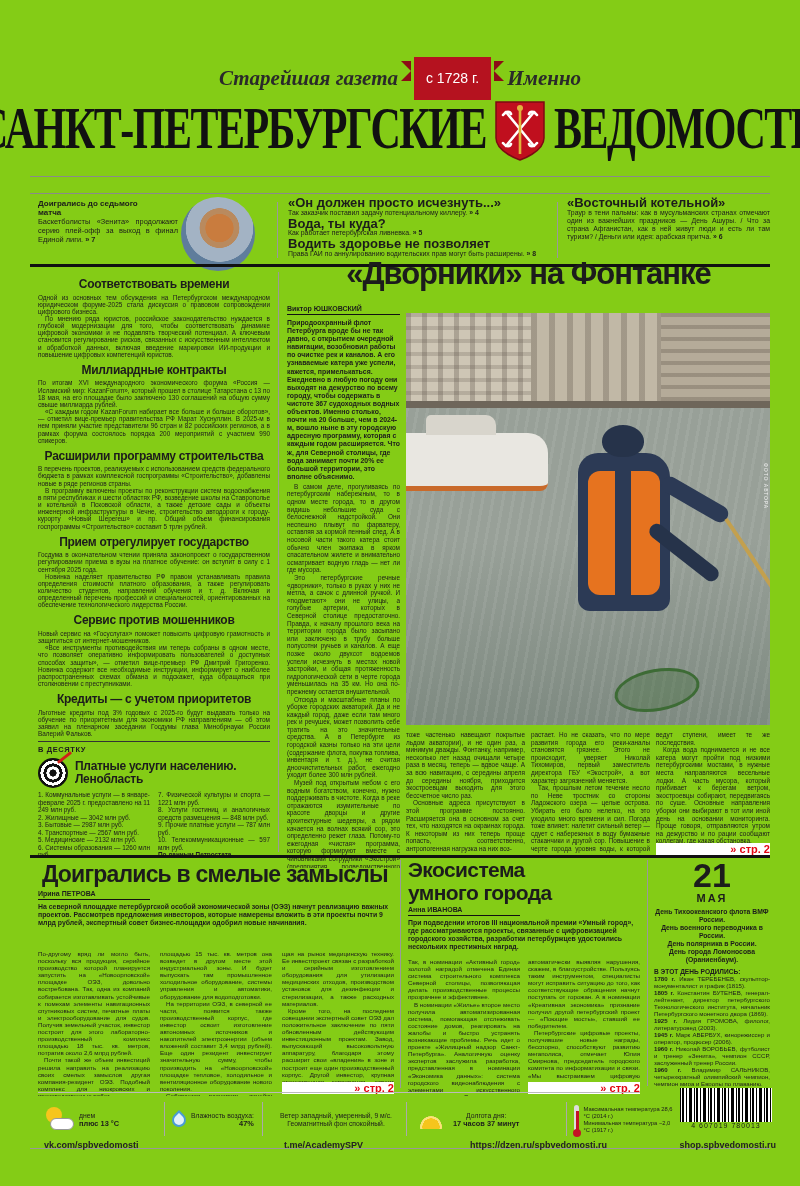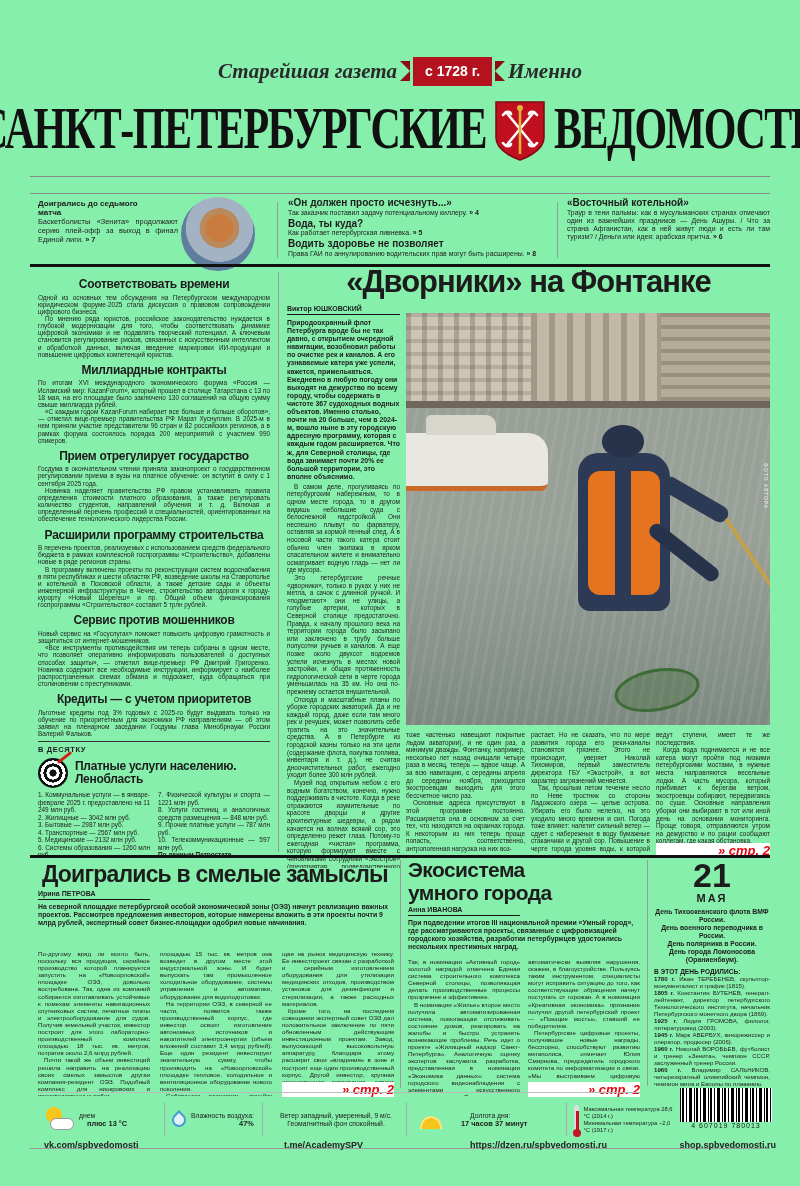--- a/index.html
+++ b/index.html
@@ -1,42 +1,42 @@
 <!DOCTYPE html>
 <html><head>
 <meta charset="utf-8">
 <style>
   * { margin:0; padding:0; box-sizing:border-box; }
   html,body { width:800px; height:1186px; background:#f4f4f2; }
   body { font-family:"Liberation Sans", sans-serif; color:#1c1c1c; position:relative; }
-  .page { position:absolute; left:0; top:0; width:800px; height:1186px; background:#86efac; overflow:hidden; }
+  .page { position:absolute; left:0; top:0; width:800px; height:1186px; background:#84cc16; overflow:hidden; }
   .abs { position:absolute; }
   .hr1 { height:1px; background:#8a8a8a; }
   .hr2 { height:3px; background:#111; }
   .vline { width:1px; background:#9a9a9a; }
 
   
   .tagline { left:0; top:57px; width:800px; display:flex; justify-content:center; align-items:center; gap:16px;
              font-family:"Liberation Serif", serif; font-style:italic; font-weight:bold; font-size:21px; color:#2a2a2a; }
-  .ribbon { position:relative; font-style:normal; font-family:"Liberation Sans",sans-serif; font-weight:bold;
-            font-size:14px; line-height:21px; color:#fff; background:#b5121f; padding:4px 12px; }
+  .ribbon { position:relative; font-style:normal; font-family:"Liberation Sans",sans-serif; font-weight:normal;
+            font-size:14px; line-height:21px; color:#fff; background:#b5121f; padding:11px 12px; }
   .ribbon:before, .ribbon:after { content:""; position:absolute; top:4px; width:0; height:0;
             border-top:10px solid #8c0d16; border-bottom:10px solid #8c0d16; }
   .ribbon:before { left:-13px; border-left:10px solid transparent; }
   .ribbon:after  { right:-13px; border-right:10px solid transparent; }
   .mast-title { left:0; top:98px; width:800px; height:64px; display:flex; justify-content:center; align-items:flex-end; gap:8px; }
   .mt { display:inline-block; font-family:"Liberation Serif", serif; font-weight:bold; font-size:42px;
         letter-spacing:-1.5px; white-space:nowrap; transform:scaleY(1.42); transform-origin:bottom; color:#111; }
   .shield { width:52px; height:62px; flex:0 0 52px; }
 
   .info-row { left:30px; top:179px; width:740px; display:flex; justify-content:space-between;
               font-size:9px; font-weight:bold; }
 
   
-  .tz-title { font-size:10px; font-weight:bold; line-height:8.6px; margin-bottom:1px; }
+  .tz-title { font-size:13px; font-weight:bold; line-height:8.6px; margin-bottom:1px; }
   .tz-text  { font-size:6.9px; line-height:8.1px; text-align:justify; }
   .pg { font-weight:bold; }
   .ball { left:181px; top:197px; width:74px; height:74px; border-radius:50%;
           background:radial-gradient(circle at 52% 42%, #c97c3e 0 24%, #b98a5e 25% 34%, #a3b3c4 35% 58%, #5f7d9c 59% 100%); }
 
   
   .briefs { left:38px; top:272px; width:232px; height:466px; overflow:hidden; }
   .brief h3 { font-size:12px; line-height:13px; text-align:center; letter-spacing:-0.3px; margin:6px 4px 2.5px; }
   .brief p  { font-size:6.4px; line-height:7.15px; text-align:justify; }
   .brief p + p { text-indent:7px; }
@@ -45,27 +45,27 @@
   .rubric { font-size:7.5px; font-weight:bold; letter-spacing:0.6px; }
   .t10-title { font-size:12px; line-height:13px; font-weight:bold; letter-spacing:-0.3px; }
   .t10 p { font-size:6.4px; line-height:7.5px; text-align:justify; }
   .t10-src { font-size:6.8px; font-weight:bold; text-align:right; }
   .target { position:relative; width:30px; height:30px; border-radius:50%;
             background:radial-gradient(circle at 50% 50%, #111 0 3.5px, #fff 3.6px 6.5px, #111 6.6px 9.5px, #fff 9.6px 12.5px, #111 12.6px 15px); }
   .target:after { content:""; position:absolute; right:-5px; top:-2px; width:17px; height:3px;
             background:#d02018; transform:rotate(-38deg); border-radius:1px; }
 
   
-  .mainhead { left:287px; top:264px; width:483px; text-align:center; font-size:31px; font-weight:bold;
+  .mainhead { left:287px; top:256px; width:483px; text-align:center; font-size:31px; font-weight:bold;
               letter-spacing:-1px; white-space:nowrap; }
   .byline { font-size:7px; font-weight:bold; border-bottom:1.5px solid #111; padding-bottom:2px; }
   .lead { font-size:6.9px; line-height:8.1px; font-weight:bold; text-align:left; margin-bottom:2px; }
   .acol p { font-size:6.4px; line-height:7.6px; text-align:justify; text-indent:7px; }
   .acol p.noind { text-indent:0; }
-  .contref { color:#e30613; font-weight:bold; font-size:13px; text-align:right; background:#fff;font-style:italic; }
+  .contref { color:#e30613; font-weight:bold; font-size:11px; text-align:right; background:#fff; }
 
   
   .photo { left:406px; top:313px; width:364px; height:412px; overflow:hidden;
            background:linear-gradient(#c6c0b2 0 94px, #98a098 95px 55%, #7e8a81 100%); }
   .ph-b1 { position:absolute; left:0; top:0; width:125px; height:90px; background:#cec6b5;
            background-image:repeating-linear-gradient(90deg, rgba(90,80,70,.30) 0 5px, transparent 5px 16px),
                             repeating-linear-gradient(rgba(90,80,70,.22) 0 4px, transparent 4px 13px); }
   .ph-b2 { position:absolute; left:125px; top:0; width:130px; height:90px; background:#c1b8a6;
            background-image:repeating-linear-gradient(90deg, rgba(80,70,60,.28) 0 6px, transparent 6px 18px); }
   .ph-b3 { position:absolute; left:255px; top:0; width:109px; height:90px; background:#b5ab99;
@@ -105,21 +105,21 @@
   .cal-day { font-size:34px; line-height:34px; font-weight:bold; }
   .cal-mon { font-size:11px; font-weight:bold; letter-spacing:2px; margin-bottom:4px; }
   .cal-fact { font-size:6.8px; line-height:8px; font-weight:bold; }
   .cal-born-label { font-size:6.6px; font-weight:bold; text-align:left; margin-top:4px; }
   .cal-born { font-size:6.1px; line-height:7px; text-align:justify; }
   .cal-born b { white-space:nowrap; }
 
   
   .wcell { position:absolute; top:1098px; height:44px; display:flex; align-items:center; gap:5px; }
   .wtxt { font-size:6.8px; line-height:8px; }
-  .wtxt b { font-size:7.4px;margin-left:8px; }
+  .wtxt b { font-size:7.4px; }
   .wdiv { position:absolute; top:1102px; height:34px; width:1px; background:#aaa; }
   .sunball { position:relative; width:30px; height:26px; }
   .sunball .s { position:absolute; left:2px; top:0; width:16px; height:16px; border-radius:50%; background:#f6c51c; }
   .sunball .c { position:absolute; left:6px; top:11px; width:24px; height:12px; background:#fff; border:1px solid #999; border-radius:8px; }
   .drop { width:14px; height:14px; border:2px solid #4a9bd4; background:#e2f1fb; border-radius:0 50% 50% 50%; transform:rotate(45deg); }
   .sunrise { position:relative; width:34px; height:18px; overflow:hidden; }
   .sunrise .s { position:absolute; left:6px; top:5px; width:22px; height:22px; border-radius:50%;
                 background:radial-gradient(#f6c51c 0 55%, #fbe27a 56% 70%, transparent 71%); }
   .thermo { position:relative; width:6px; height:30px; background:#ddd; border-radius:3px; }
   .thermo:before { content:""; position:absolute; left:1.5px; bottom:4px; width:3px; height:20px; background:#c41425; }
@@ -196,28 +196,28 @@
       <h3>Соответствовать времени</h3>
       <p>Одной из основных тем обсуждения на Петербургском международном юридическом форуме-2025 стала дискуссия о правовом сопровождении цифрового бизнеса.</p>
       <p>По мнению ряда юристов, российское законодательство нуждается в глубокой модернизации для того, чтобы соответствовать динамике цифровой экономики и не подавлять творческий потенциал. А ключевым становится регулирование рисков, связанных с искусственным интеллектом и обработкой данных, включая введение маркировки ИИ-продукции и повышение цифровых компетенций юристов.</p>
     </div>
     <div class="brief">
       <h3>Миллиардные контракты</h3>
       <p>По итогам XVI международного экономического форума «Россия — Исламский мир: KazanForum», который прошел в столице Татарстана с 13 по 18 мая, на его площадке было заключено 130 соглашений на общую сумму свыше миллиарда рублей.</p>
       <p>«С каждым годом KazanForum набирает все больше и больше оборотов», — отметил вице-премьер правительства РФ Марат Хуснуллин. В 2025-м в нем приняли участие представители 96 стран и 82 российских регионов, а в рамках форума состоялось порядка 200 мероприятий с участием 990 спикеров.</p>
     </div>
     <div class="brief">
+      <h3>Расширили программу строительства</h3>
+      <p>В перечень проектов, реализуемых с использованием средств федерального бюджета в рамках комплексной госпрограммы «Строительство», добавлены новые в ряде регионов страны.</p>
+      <p>В программу включены проекты по реконструкции систем водоснабжения в пяти республиках и шести областях РФ, возведение школы на Ставрополье и котельной в Псковской области, а также детские сады и объекты инженерной инфраструктуры в Чечне, строительство автодороги к городу-курорту «Новый Шерегеш» и пр. Общий объем финансирования госпрограммы «Строительство» составит 5 трлн рублей.</p>
+    </div>
+    <div class="brief">
       <h3>Прием отрегулирует государство</h3>
       <p>Госдума в окончательном чтении приняла законопроект о государственном регулировании приема в вузы на платное обучение: он вступит в силу с 1 сентября 2025 года.</p>
       <p>Новинка наделяет правительство РФ правом устанавливать правила определения стоимости платного образования, а также регулировать количество студентов, направлений обучения и т. д. Включая и определенный перечень профессий и специальностей, ориентированных на обеспечение технологического лидерства России.</p>
-    </div>
-    <div class="brief">
-      <h3>Расширили программу строительства</h3>
-      <p>В перечень проектов, реализуемых с использованием средств федерального бюджета в рамках комплексной госпрограммы «Строительство», добавлены новые в ряде регионов страны.</p>
-      <p>В программу включены проекты по реконструкции систем водоснабжения в пяти республиках и шести областях РФ, возведение школы на Ставрополье и котельной в Псковской области, а также детские сады и объекты инженерной инфраструктуры в Чечне, строительство автодороги к городу-курорту «Новый Шерегеш» и пр. Общий объем финансирования госпрограммы «Строительство» составит 5 трлн рублей.</p>
     </div>
     <div class="brief">
       <h3>Сервис против мошенников</h3>
       <p>Новый сервис на «Госуслугах» поможет повысить цифровую грамотность и защититься от интернет-мошенников.</p>
       <p>«Все инструменты противодействия им теперь собраны в одном месте, что позволяет оперативно информировать пользователей о доступных способах защиты», — отметил вице-премьер РФ Дмитрий Григоренко. Новинка содержит все необходимые инструкции, информирует о наиболее распространенных схемах обмана и подскажет, куда обращаться при столкновении с преступниками.</p>
     </div>
     <div class="brief">
       <h3>Кредиты — с учетом приоритетов</h3>
       <p>Льготные кредиты под 3% годовых с 2025-го будут выдавать только на обучение по приоритетным для экономики РФ направлениям — об этом заявил на пленарном заседании Госдумы глава Минобрнауки России Валерий Фальков.</p>
       <p>«К ним относятся инженерно-технические, медицинские и педагогические направления», — уточнил министр. По его оценке, это абсолютно верно, поскольку во время последней приемной кампании более 59 тыс. таких кредитов были взяты на обучение по экономике, управлению и праву, «где и переизбыток кадров, и к качеству подготовки есть вопросы».</p>

